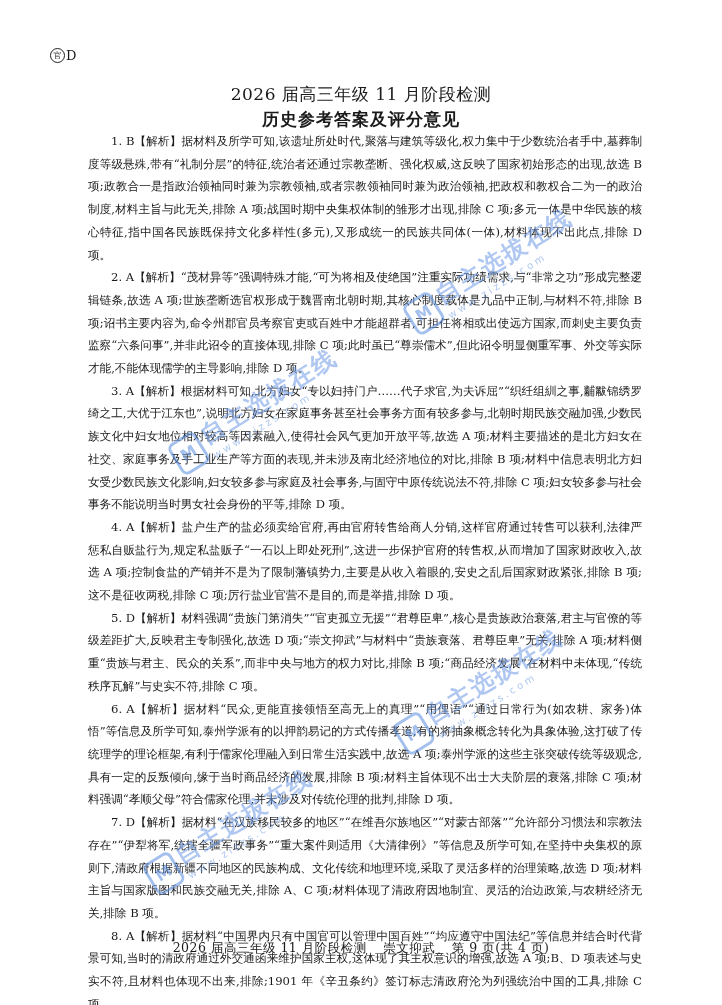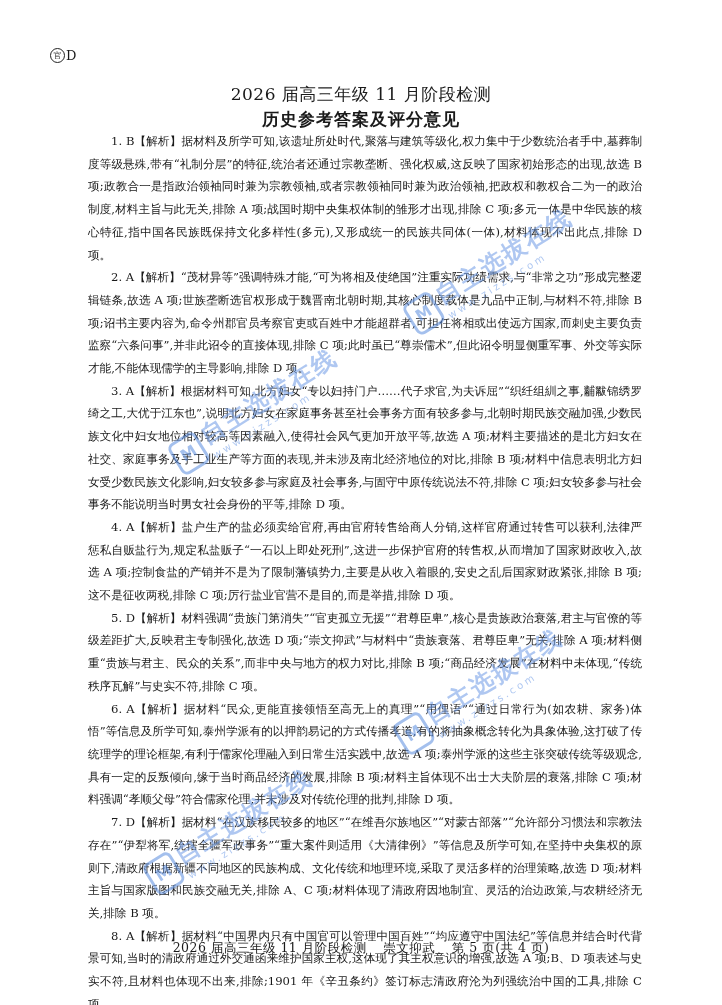--- a/index.html
+++ b/index.html
@@ -70,21 +70,21 @@
   <p class="para">5. D【解析】材料强调“贵族门第消失”“官吏孤立无援”“君尊臣卑”,核心是贵族政治衰落,君主与官僚的等级差距扩大,反映君主专制强化,故选 D 项;“崇文抑武”与材料中“贵族衰落、君尊臣卑”无关,排除 A 项;材料侧重“贵族与君主、民众的关系”,而非中央与地方的权力对比,排除 B 项;“商品经济发展”在材料中未体现,“传统秩序瓦解”与史实不符,排除 C 项。</p>
   <p class="para">6. A【解析】据材料“民众,更能直接领悟至高无上的真理”“用俚语”“通过日常行为(如农耕、家务)体悟”等信息及所学可知,泰州学派有的以押韵易记的方式传播孝道,有的将抽象概念转化为具象体验,这打破了传统理学的理论框架,有利于儒家伦理融入到日常生活实践中,故选 A 项;泰州学派的这些主张突破传统等级观念,具有一定的反叛倾向,缘于当时商品经济的发展,排除 B 项;材料主旨体现不出士大夫阶层的衰落,排除 C 项;材料强调“孝顺父母”符合儒家伦理,并未涉及对传统伦理的批判,排除 D 项。</p>
   <p class="para">7. D【解析】据材料“在汉族移民较多的地区”“在维吾尔族地区”“对蒙古部落”“允许部分习惯法和宗教法存在”“伊犁将军,统辖全疆军政事务”“重大案件则适用《大清律例》”等信息及所学可知,在坚持中央集权的原则下,清政府根据新疆不同地区的民族构成、文化传统和地理环境,采取了灵活多样的治理策略,故选 D 项;材料主旨与国家版图和民族交融无关,排除 A、C 项;材料体现了清政府因地制宜、灵活的治边政策,与农耕经济无关,排除 B 项。</p>
   <p class="para">8. A【解析】据材料“中国界内只有中国官可以管理中国百姓”“均应遵守中国法纪”等信息并结合时代背景可知,当时的清政府通过外交通函来维护国家主权,这体现了其主权意识的增强,故选 A 项;B、D 项表述与史实不符,且材料也体现不出来,排除;1901 年《辛丑条约》签订标志清政府沦为列强统治中国的工具,排除 C 项。</p>
 
 </div>
 
 <div class="footer">
   <span>2026 届高三年级 11 月阶段检测</span>
   <span>崇文抑武</span>
-  <span>第 5 页(共 4 页)</span>
+  <span>第 9 页(共 4 页)</span>
 </div>
 
 <div class="watermark" style="left:410px; top:300px;">
   <div class="wm-logo">M</div>
   <div class="wm-text">
     <span class="wm-cn">自主选拔在线</span>
     <span class="wm-url">www.zizzs.com</span>
   </div>
 </div>
 <div class="watermark" style="left:175px; top:440px;">

